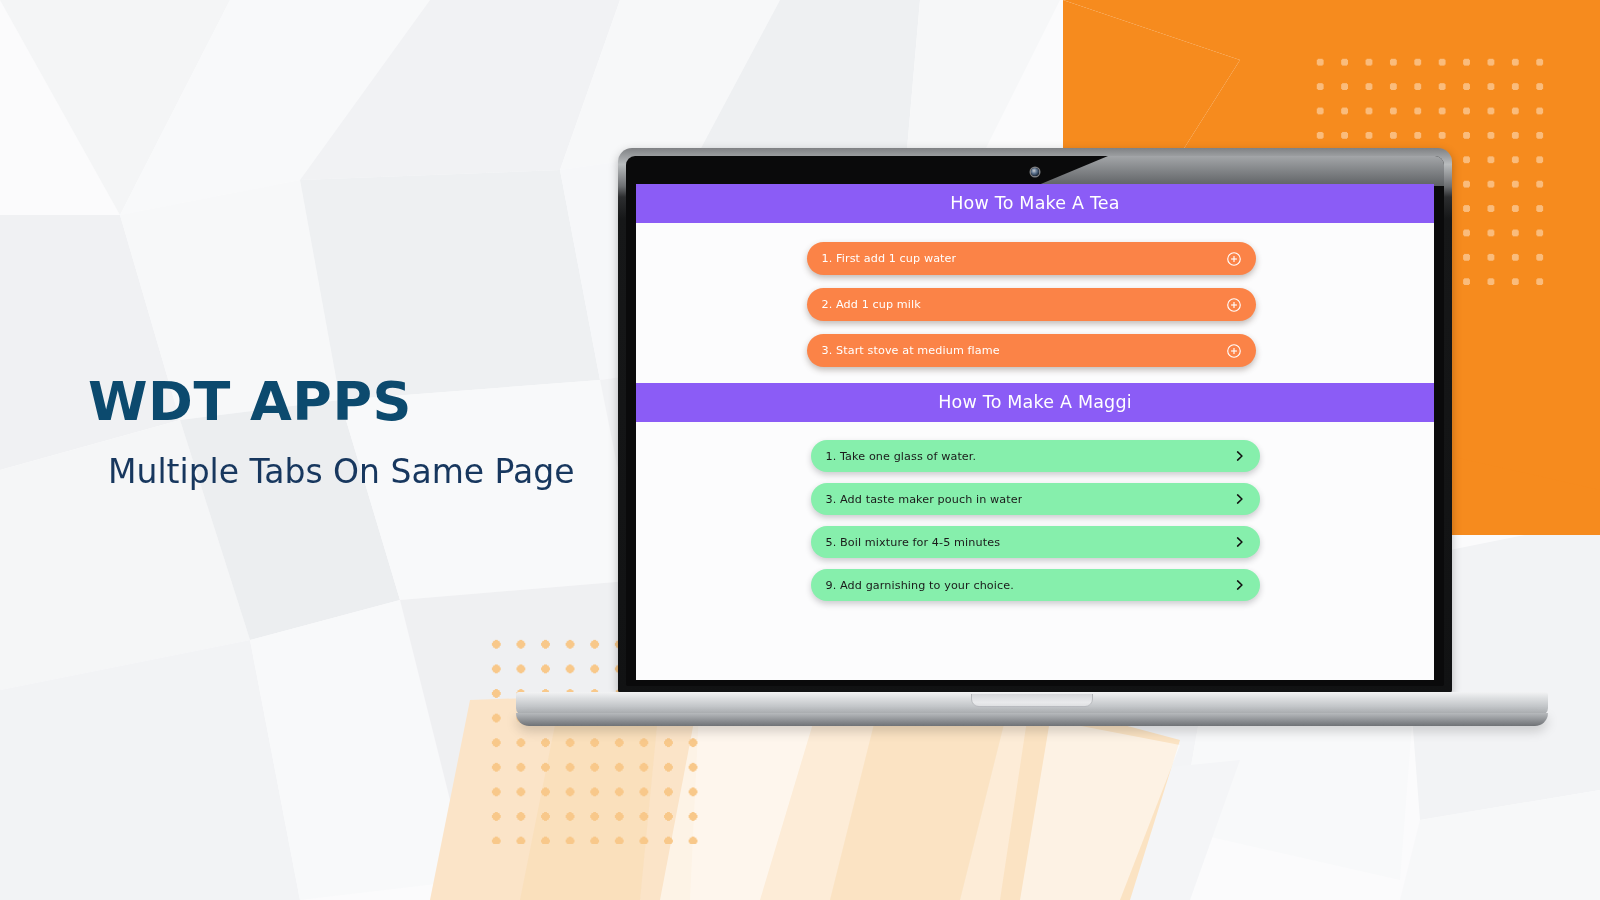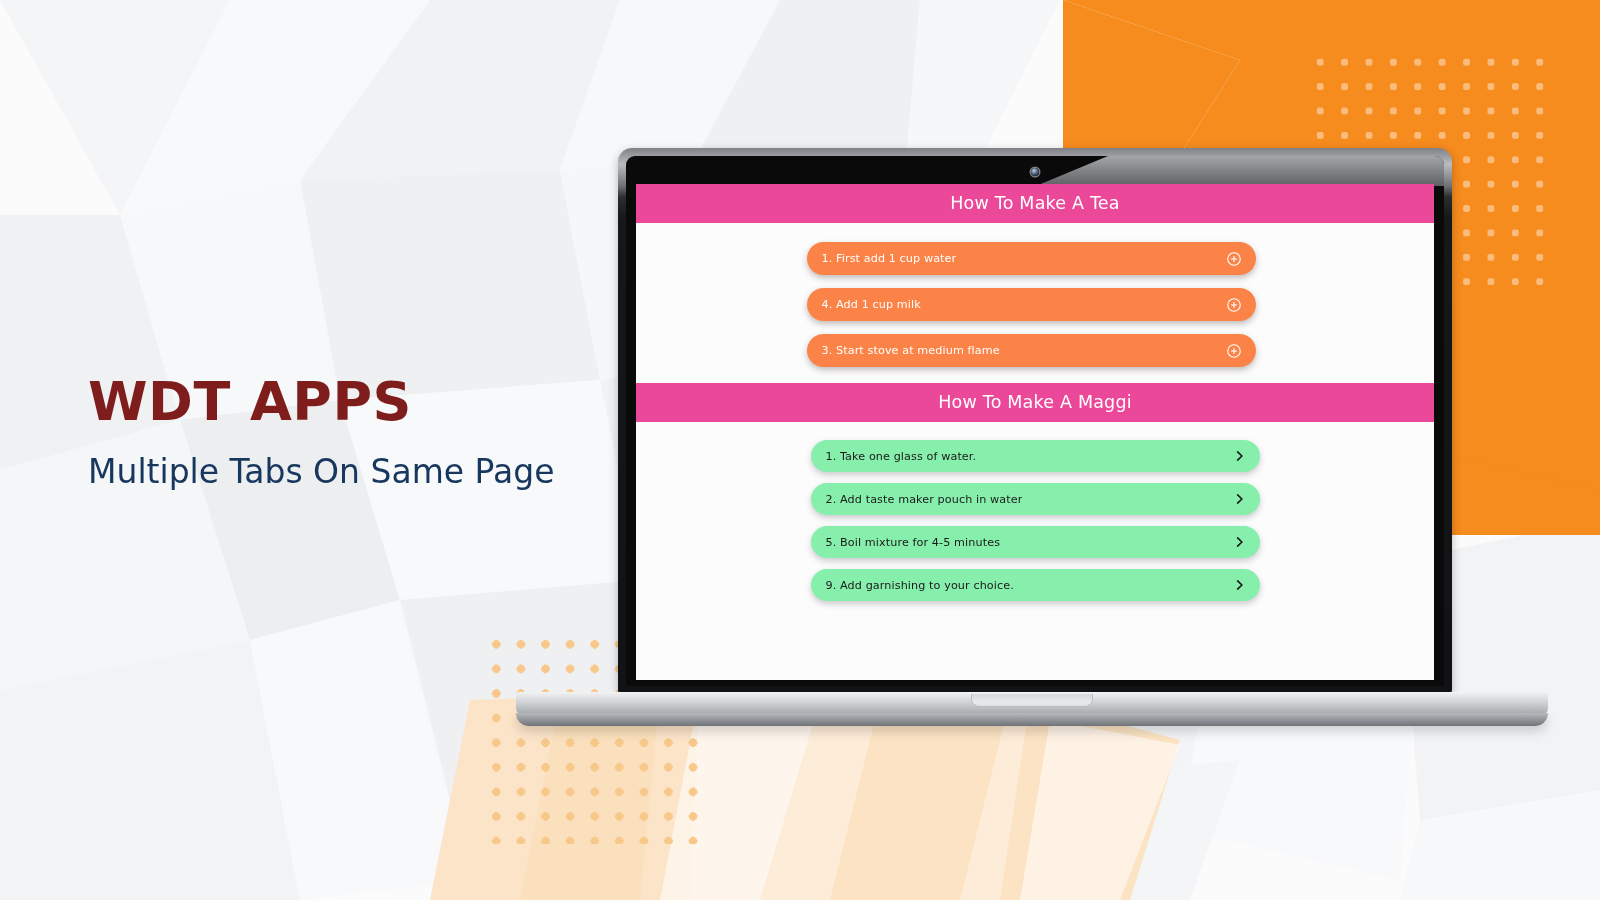--- a/index.html
+++ b/index.html
@@ -66,31 +66,32 @@
     left: 88px;
     top: 374px;
     width: 520px;
     z-index: 6;
   }
   .headline-main {
     font-family: "DejaVu Sans", sans-serif;
     font-size: 54px;
     font-weight: 700;
     letter-spacing: 0.5px;
-    color: #7f1d1d;
+    color: #0c4a6e;
     line-height: 1.05;
   }
   .headline-sub {
     font-family: "DejaVu Sans", sans-serif;
     margin-top: 22px;
     font-size: 33px;
     font-weight: 400;
     letter-spacing: 0px;
     color: #17375e;
     line-height: 1.15;
+    margin-left: 20px;
   }
 
   
   .laptop {
     position: absolute;
     left: 612px;
     top: 148px;
     width: 840px;
     height: 610px;
     z-index: 5;
@@ -150,21 +151,21 @@
     left: 10px;
     top: 28px;
     width: 798px;
     height: 496px;
     background: #fcfcfd;
     overflow: hidden;
   }
 
   .section-header {
     width: 100%;
-    background: #ec4899;
+    background: #8b5cf6;
     color: #ffffff;
     text-align: center;
     font-family: "DejaVu Sans", sans-serif;
     font-size: 17.5px;
     font-weight: 400;
     letter-spacing: 0.2px;
     padding: 9px 0 10px 0;
   }
 
   .panel {
@@ -339,21 +340,21 @@
             <div class="acc-row acc-orange">
               <span class="acc-label">1. First add 1 cup water</span>
               <svg class="icon-plus" viewBox="0 0 24 24" fill="none" stroke="#ffffff" stroke-width="1.7">
                 <circle cx="12" cy="12" r="9.4"></circle>
                 <line x1="12" y1="7.6" x2="12" y2="16.4"></line>
                 <line x1="7.6" y1="12" x2="16.4" y2="12"></line>
               </svg>
             </div>
 
             <div class="acc-row acc-orange">
-              <span class="acc-label">4. Add 1 cup milk</span>
+              <span class="acc-label">2. Add 1 cup milk</span>
               <svg class="icon-plus" viewBox="0 0 24 24" fill="none" stroke="#ffffff" stroke-width="1.7">
                 <circle cx="12" cy="12" r="9.4"></circle>
                 <line x1="12" y1="7.6" x2="12" y2="16.4"></line>
                 <line x1="7.6" y1="12" x2="16.4" y2="12"></line>
               </svg>
             </div>
 
             <div class="acc-row acc-orange">
               <span class="acc-label">3. Start stove at medium flame</span>
               <svg class="icon-plus" viewBox="0 0 24 24" fill="none" stroke="#ffffff" stroke-width="1.7">
@@ -370,21 +371,21 @@
           <div class="panel panel-maggi">
 
             <div class="acc-row acc-white">
               <span class="acc-label">1. Take one glass of water.</span>
               <svg class="icon-chevron" viewBox="0 0 24 24" fill="none" stroke="#121212" stroke-width="2.9" stroke-linecap="round" stroke-linejoin="round">
                 <polyline points="8.5,4.5 16.5,12 8.5,19.5"></polyline>
               </svg>
             </div>
 
             <div class="acc-row acc-white">
-              <span class="acc-label">2. Add taste maker pouch in water</span>
+              <span class="acc-label">3. Add taste maker pouch in water</span>
               <svg class="icon-chevron" viewBox="0 0 24 24" fill="none" stroke="#121212" stroke-width="2.9" stroke-linecap="round" stroke-linejoin="round">
                 <polyline points="8.5,4.5 16.5,12 8.5,19.5"></polyline>
               </svg>
             </div>
 
 
             <div class="acc-row acc-white">
               <span class="acc-label">5. Boil mixture for 4-5 minutes</span>
               <svg class="icon-chevron" viewBox="0 0 24 24" fill="none" stroke="#121212" stroke-width="2.9" stroke-linecap="round" stroke-linejoin="round">
                 <polyline points="8.5,4.5 16.5,12 8.5,19.5"></polyline>

